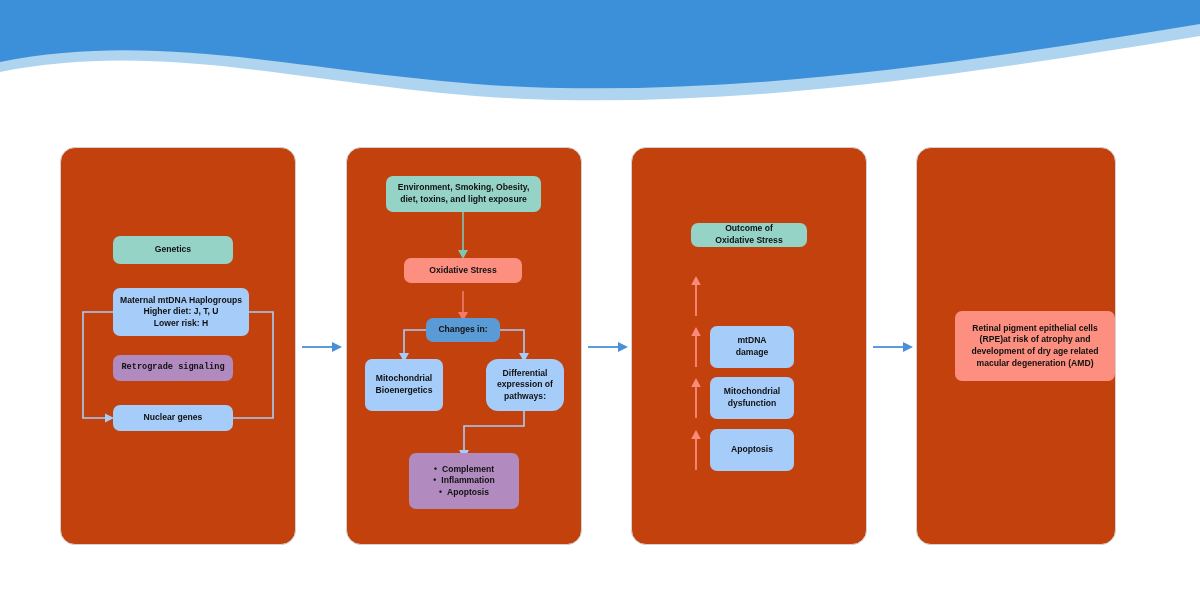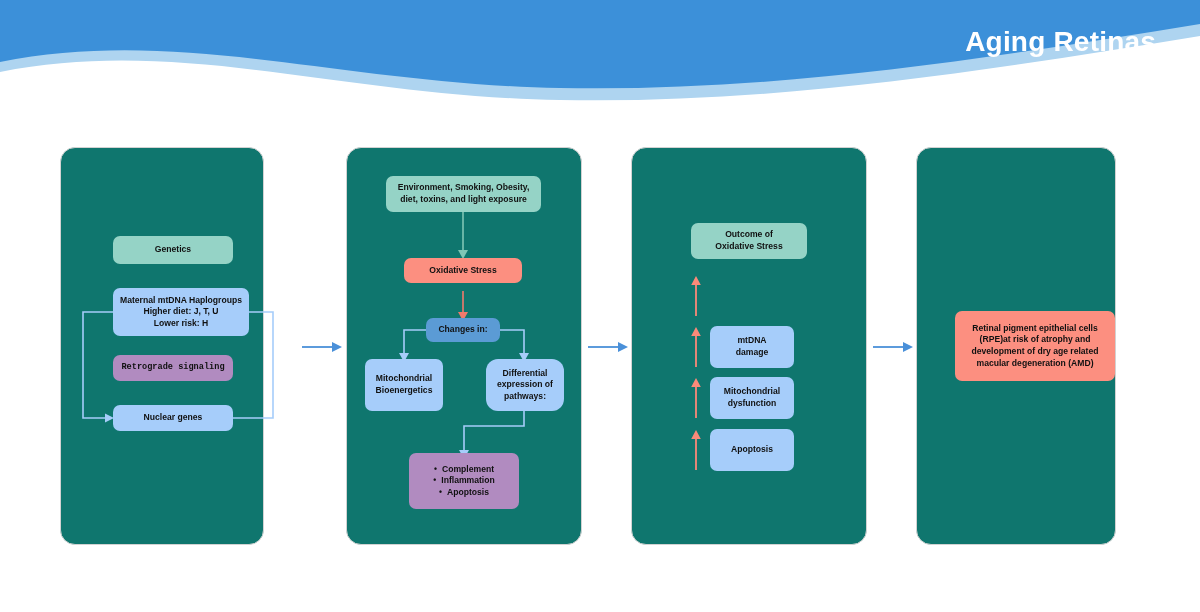--- a/index.html
+++ b/index.html
@@ -21,23 +21,23 @@
     font-weight: bold;
     letter-spacing: .2px;
     white-space: nowrap;
   }
 
   
   .panel {
     position: absolute;
     border: 1.6px solid #d2d2d2;
     border-radius: 15px;
-    background: #0f766e;
-  }
-  #panel-1 { left: 60px;  top: 147px; width: 204px; height: 398px; }
+    background: #c2410c;
+  }
+  #panel-1 { left: 60px;  top: 147px; width: 236px; height: 398px; }
   #panel-2 { left: 346px; top: 147px; width: 236px; height: 398px; }
   #panel-3 { left: 631px; top: 147px; width: 236px; height: 398px; }
   #panel-4 { left: 916px; top: 147px; width: 200px; height: 398px; }
 
   
   .node {
     position: absolute;
     border-radius: 7px;
     display: flex;
     align-items: center;
@@ -76,21 +76,20 @@
 </head>
 <body>
 
 <div id="stage">
 
   <div id="header">
     <svg width="1200" height="118" viewBox="0 0 1200 118" xmlns="http://www.w3.org/2000/svg">
       <path d="M0,72 C180,36 340,96 560,100 C780,104 990,70 1200,36 L1200,0 L0,0 Z" fill="#aed4f0"></path>
       <path d="M0,62 C180,26 340,84 560,88 C780,92 990,58 1200,24 L1200,0 L0,0 Z" fill="#3c90d9"></path>
     </svg>
-    <div id="header-title">Aging Retinas</div>
   </div>
 
   <div class="panel" id="panel-1">
 
     <svg class="conn" style="left:0;top:0;width:236px;height:398px;">
 
       <path d="M52,164 L22,164 L22,270 L44,270" fill="none" stroke="#a6cdfa" stroke-width="1.6"></path>
       <polygon points="44,265.5 53,270 44,274.5" fill="#a6cdfa"></polygon>
 
       <path d="M172,270 L212,270 L212,164 L188,164" fill="none" stroke="#a6cdfa" stroke-width="1.6"></path>
@@ -190,21 +189,21 @@
       </ul>
     </div>
   </div>
 
   <svg class="conn" style="left:586px; top:337px; width:44px; height:20px;">
     <line x1="2" y1="10" x2="32" y2="10" stroke="#4a90d9" stroke-width="1.8"></line>
     <polygon points="32,5 42,10 32,15" fill="#4a90d9"></polygon>
   </svg>
 
   <div class="panel" id="panel-3">
-    <div class="node teal" style="left:59px; top:75px; width:116px; height:36px;">
+    <div class="node teal" style="left:59px; top:75px; width:116px; height:24px;">
       <div class="lines">
         <div>Outcome of</div>
         <div>Oxidative Stress</div>
       </div>
     </div>
 
     <svg class="uparrow" style="left:56px; top:127px; width:16px; height:42px;">
       <line x1="8" y1="41" x2="8" y2="8" stroke="#fa8a79" stroke-width="1.8"></line>
       <polygon points="8,1 3.2,10 12.8,10" fill="#fa8a79"></polygon>
     </svg>

